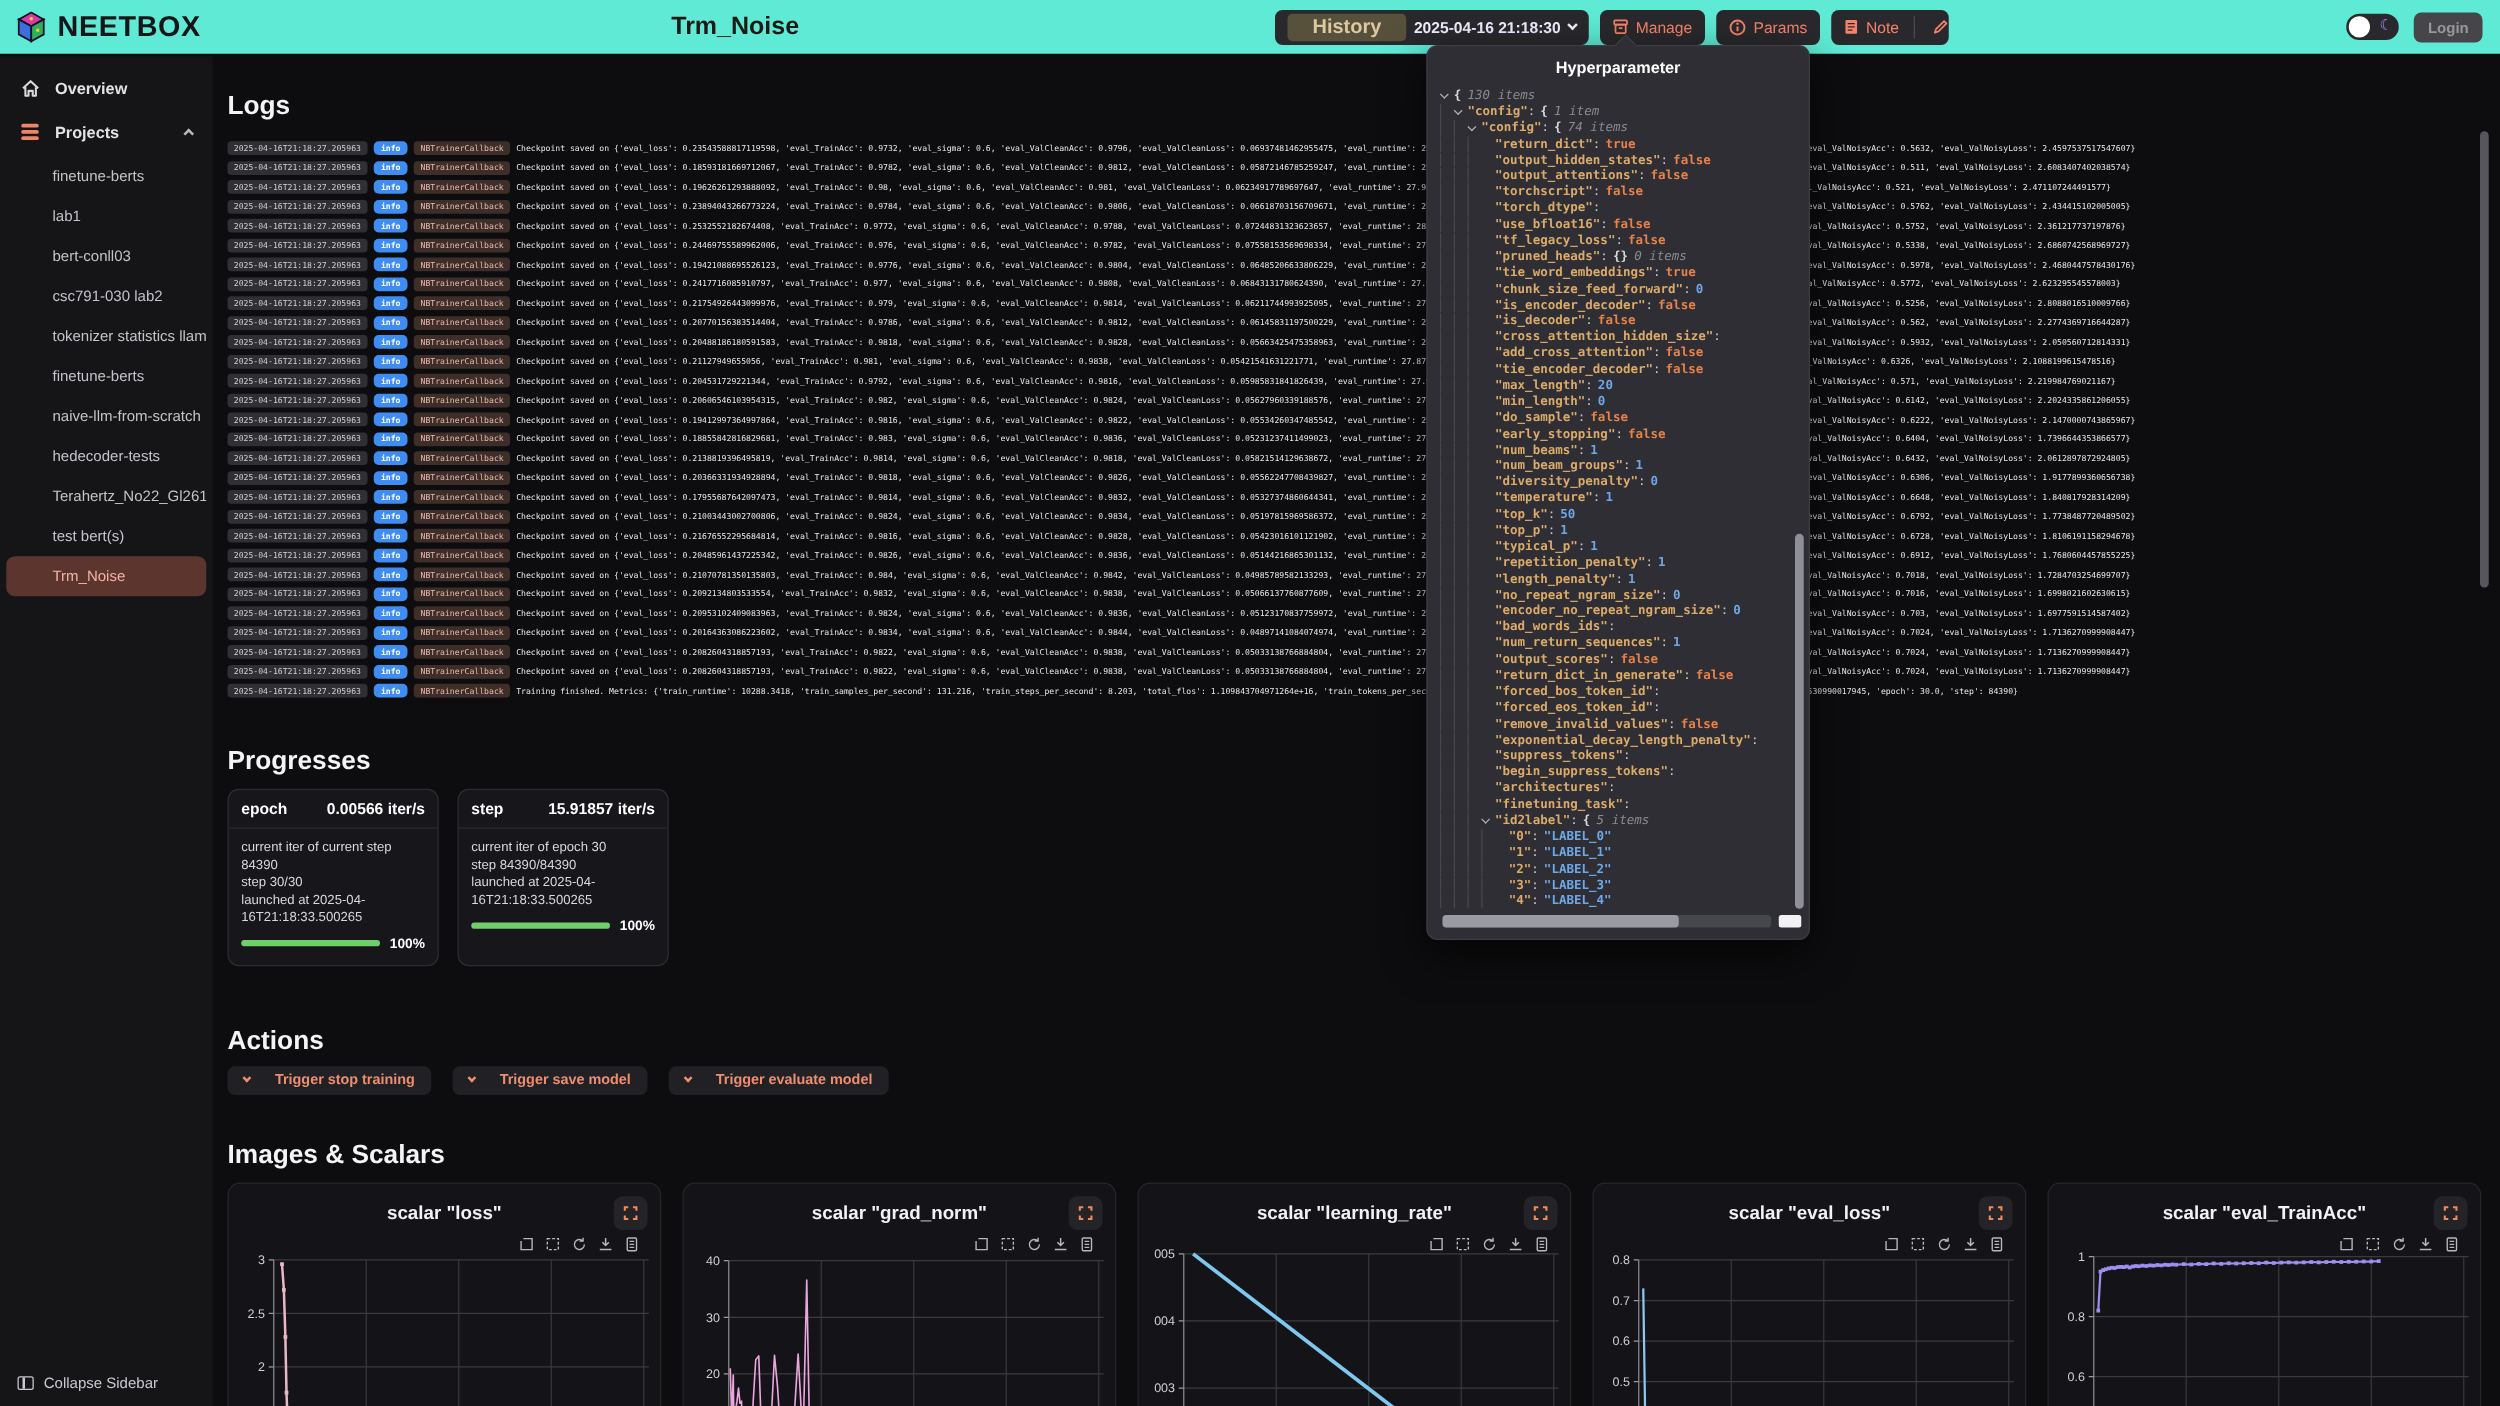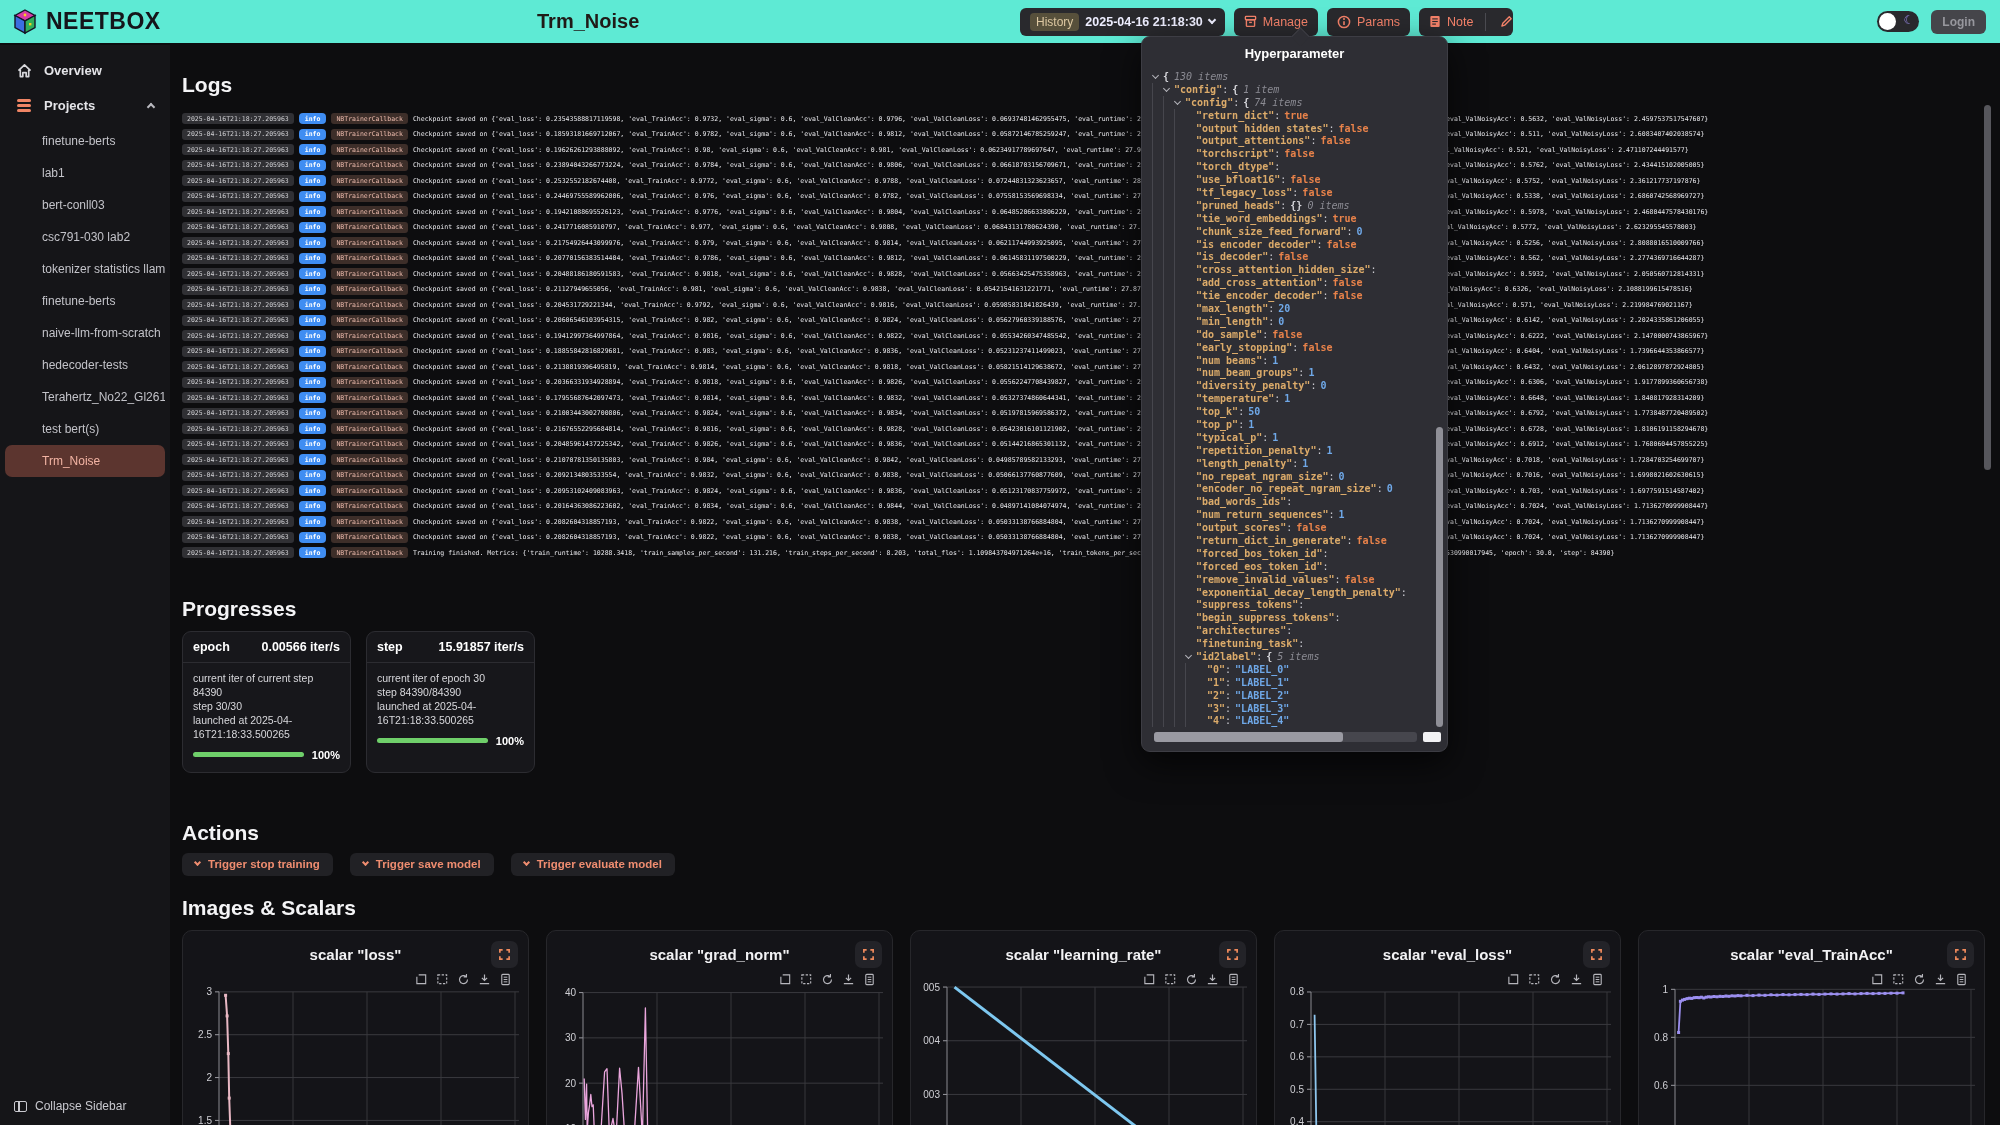--- a/index.html
+++ b/index.html
@@ -10,22 +10,22 @@
   .header { position:absolute; top:0; left:0; width:2000px; height:43px; background:#5eead4;
     display:flex; align-items:center; padding:0 12px; z-index:20; }
   .logo-wrap { display:flex; align-items:center; gap:8px; }
   .logo-text { font-size:23px; font-weight:800; color:#15151a; letter-spacing:.5px; }
   .header-title { position:absolute; left:537px; top:0; height:43px; display:flex; align-items:center;
     font-size:20px; font-weight:700; color:#201a17; }
   .header-right { position:absolute; left:1020px; top:0; height:43px; display:flex; align-items:center; gap:9px; }
   .hbtn { background:#29292d; border-radius:6px; height:28px; display:flex; align-items:center;
     gap:6px; padding:0 10px; color:#f5826a; font-size:12.5px; font-weight:400; cursor:pointer; }
   .hist-btn { color:#eef; font-weight:600; }
-  .hist-tag { background:#57503b; color:#ddc8a2; font-size:12px; font-weight:400;
-    padding:2px 6px; border-radius:4px; }
+  .hist-tag { background:#57503b; color:#ddc8a2; font-size:16px; font-weight:700;
+    padding:2px 20px; border-radius:4px; }
   .chev { display:inline-block; width:6px; height:6px; border-right:2px solid currentColor;
     border-bottom:2px solid currentColor; transform:rotate(45deg); margin-top:-3px; }
   .chev.up { transform:rotate(-135deg); margin-top:3px; }
   .note-group { padding-right:0; }
   .vdiv { width:1px; height:18px; background:#4a4a50; margin:0 8px 0 6px; }
   .far-right { position:absolute; right:14px; top:0; height:43px; display:flex; align-items:center; gap:12px; }
   .toggle { width:42px; height:21px; background:#29292d; border-radius:11px; position:relative; cursor:pointer; }
   .toggle .knob { position:absolute; left:2px; top:2px; width:17px; height:17px; border-radius:50%; background:#fff; }
   .toggle .moon { position:absolute; right:5px; top:2px; font-size:12px; color:#9d8cf0; }
   .login-btn { background:#45454a; color:#97979d; font-size:12px; font-weight:600;
@@ -47,21 +47,21 @@
     color:#c9c9cf; font-size:12px; cursor:pointer; }
   .collapse .cbox { width:13px; height:11px; border:1.5px solid #c9c9cf; border-radius:2px; position:relative; }
   .collapse .cbox::before { content:""; position:absolute; left:3px; top:0; bottom:0; width:1.5px; background:#c9c9cf; }
 
   
   .main { position:absolute; left:170px; top:43px; right:0; bottom:0; padding-left:12px; }
   h2.sec { font-size:21px; font-weight:700; color:#f4f4f6; }
   .sec-logs { margin:30px 0 14px; }
   .sec-prog { margin:36px 0 10px; }
   .sec-act  { margin:48px 0 8px; }
-  .sec-img  { margin:20px 0 10px; }
+  .sec-img  { margin:36px 0 10px; }
 
   
   .log-rows { width:1800px; }
   .log-row { display:flex; align-items:center; gap:5px; height:15.5px;
     font-family:"DejaVu Sans Mono",monospace; font-size:6.5px; white-space:nowrap; }
   .b-time { background:#303034; color:#cfcfd3; padding:1.5px 5px; border-radius:3px; }
   .b-lvl { background:#3f8df2; color:#fff; font-weight:700; padding:1.5px 6px; border-radius:4px; }
   .b-src { background:#3d2e29; color:#eab9ab; padding:1.5px 5px; border-radius:3px; }
   .b-msg { color:#e9e9ed; overflow:hidden; min-width:0; }
   .log-scroll { position:absolute; right:9px; top:62px; width:7px; height:448px; border-radius:4px; }
@@ -74,21 +74,21 @@
     padding:8px 10px; border-bottom:1px solid #2c2c31; }
   .prog-name,.prog-rate { font-size:12.5px; font-weight:700; color:#fff; }
   .prog-body { padding:8px 10px 10px; font-size:10.5px; color:#d8d8dc; line-height:14px; }
   .prog-bar-row { display:flex; align-items:center; gap:8px; margin-top:7px; }
   .prog-bar { flex:1; height:5px; border-radius:3px; }
   .prog-pct { font-size:11px; font-weight:700; color:#fff; }
 
   
   .act-row { display:flex; gap:17px; margin-top:8px; }
   .act-btn { background:#212125; border-radius:6px; height:23px; display:flex; align-items:center;
-    gap:8px; padding:0 13px; color:#ef8d70; font-size:11.5px; font-weight:700; cursor:pointer; }
+    gap:20px; padding:0 13px; color:#ef8d70; font-size:11.5px; font-weight:700; cursor:pointer; }
   .act-btn .chev { width:5px; height:5px; }
 
   
   .chart-row { display:flex; gap:17px; margin-top:8px; }
   .chart-card { position:relative; width:347px; height:300px; background:#141418;
     border:1px solid #27272b; border-radius:10px; }
   .chart-title { text-align:center; margin-top:15px; font-size:15px; font-weight:700; color:#f2f2f4; }
   .expand-btn { position:absolute; top:10px; right:10px; width:27px; height:27px; background:#232328;
     border-radius:7px; display:flex; align-items:center; justify-content:center; cursor:pointer; }
   .plot-toolbar { position:absolute; top:42px; right:16px; display:flex; gap:8px; color:#b6b6bc; z-index:3; }

